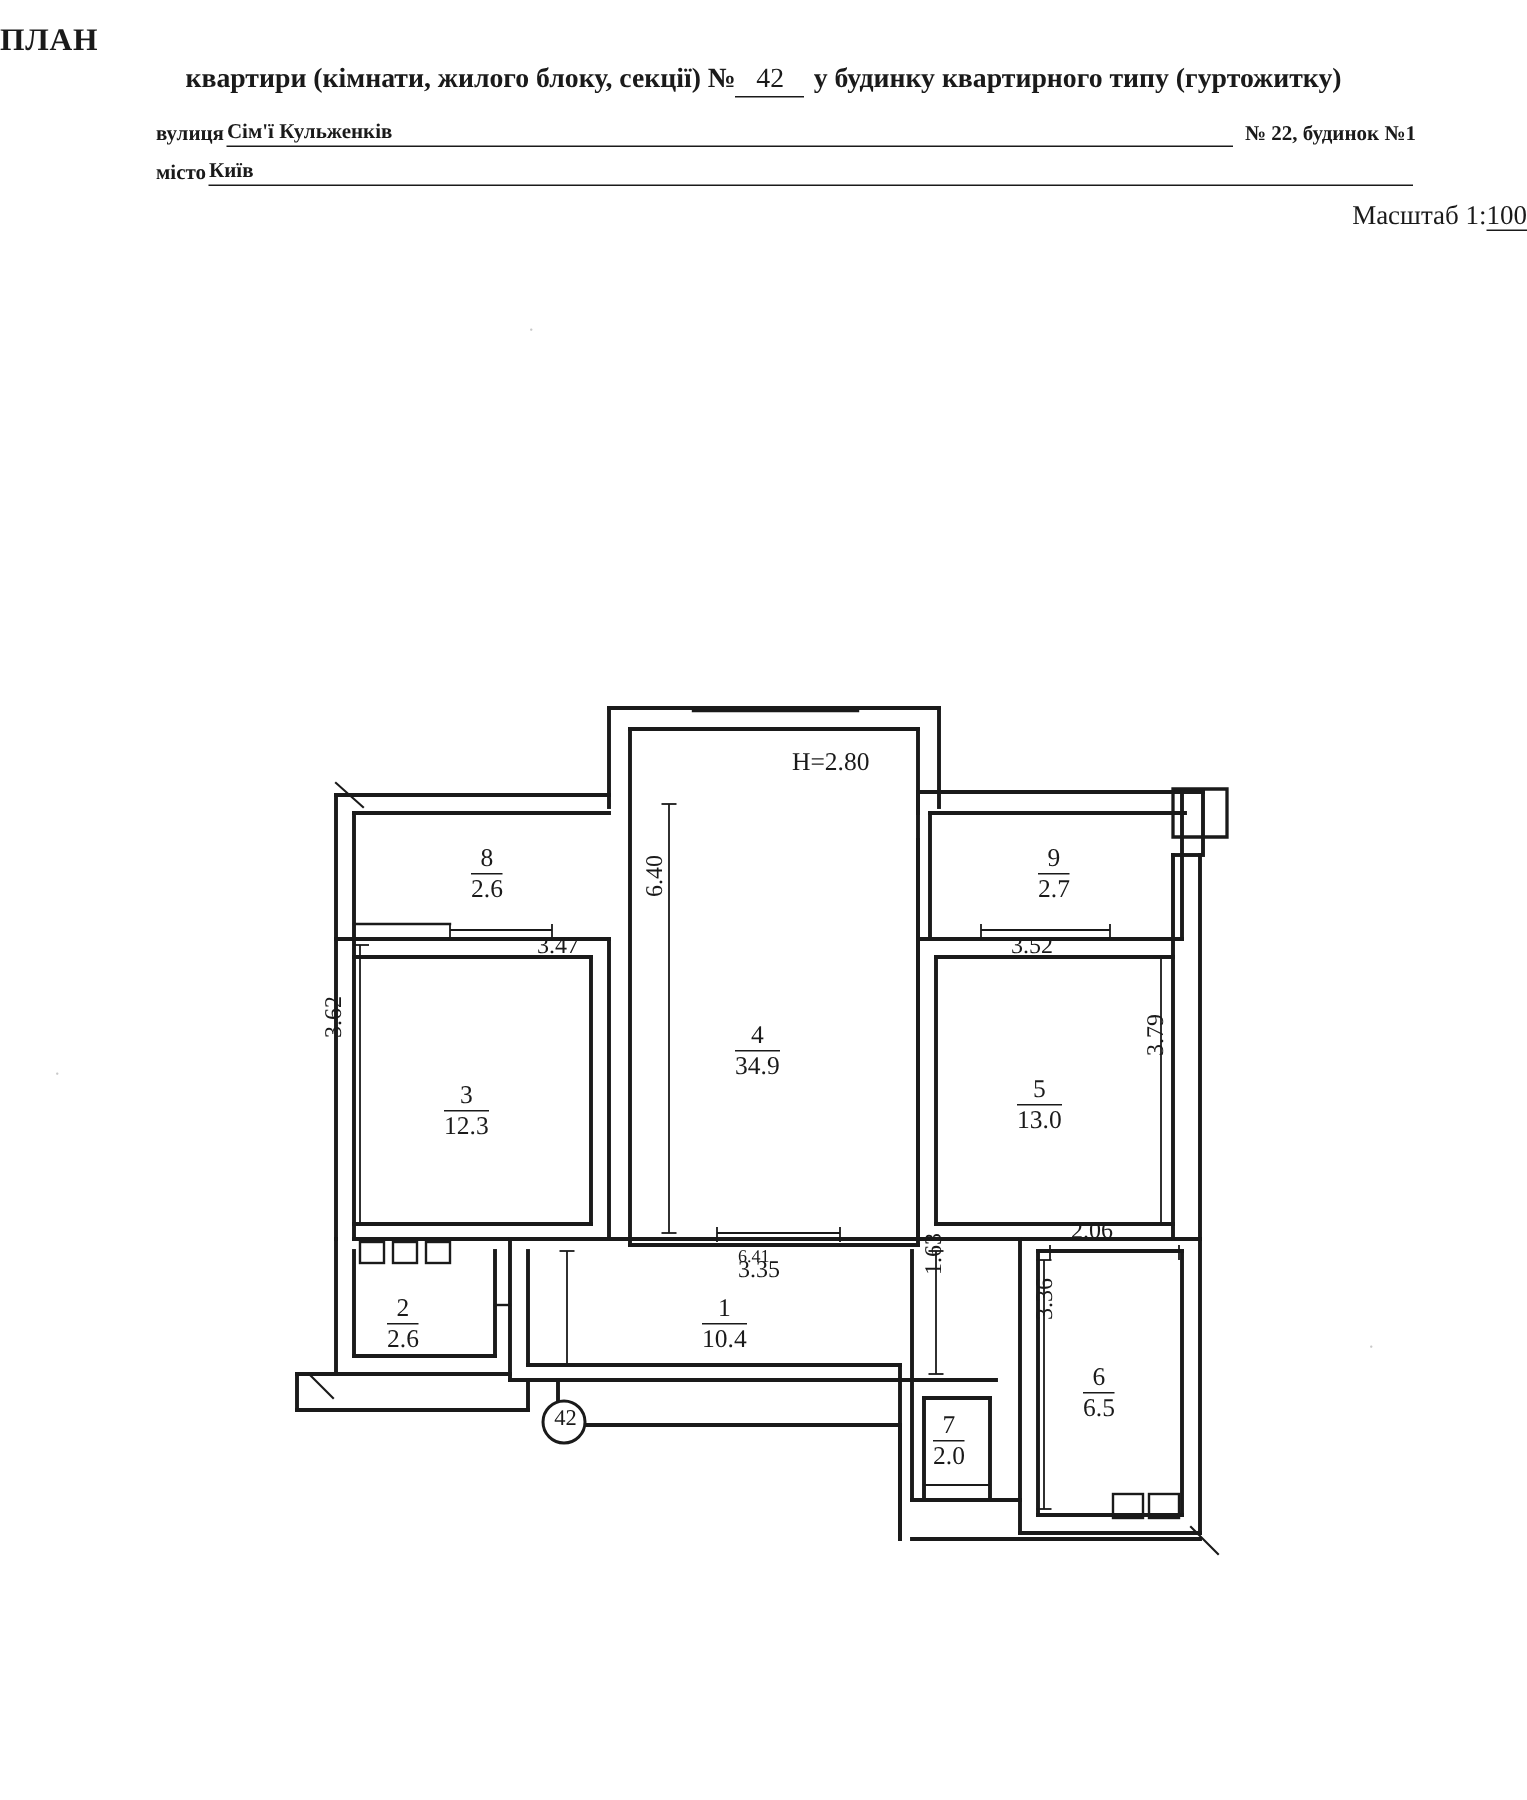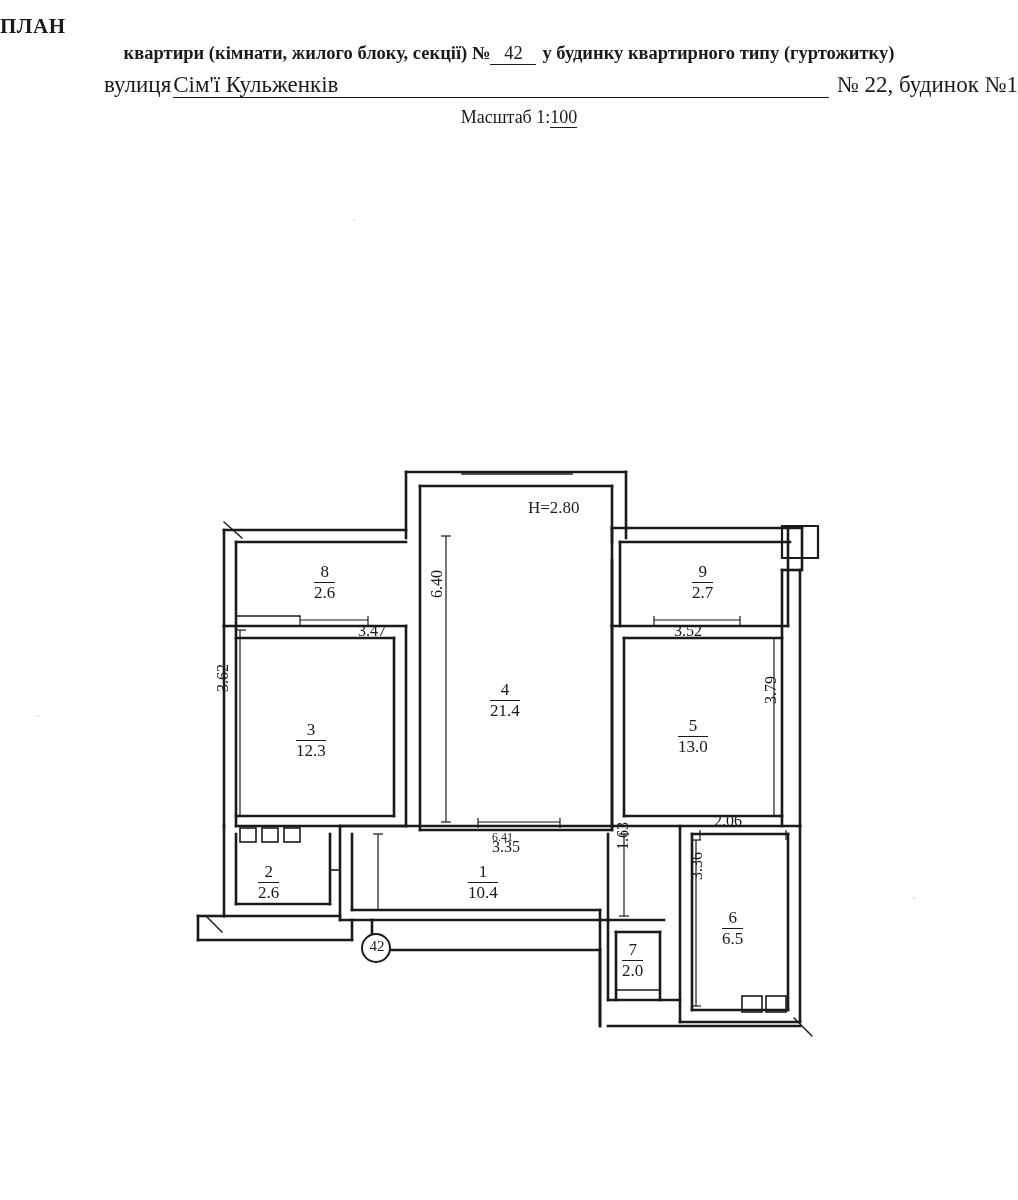--- a/index.html
+++ b/index.html
@@ -41,21 +41,23 @@
     display: inline-block;
     min-width: 34px;
     text-align: center;
     border-bottom: 1.4px solid #1a1a1a;
     padding: 0 6px;
   }
 
   .addr-rows {
     margin-top: 7px;
     padding-left: 104px;
-    font-size: 23px;
+    padding-right: 74px;
+    font-size: 14px;
+    font-weight: bold;
   }
   .addr-row {
     display: flex;
     align-items: flex-end;
     white-space: nowrap;
     height: 26px;
   }
   .addr-label {
     flex: 0 0 auto;
   }
@@ -71,21 +73,21 @@
     bottom: 1px;
     left: 0;
     right: 0;
     text-align: left;
     line-height: 1;
   }
   .rule.short { flex: 0 0 auto; width: 200px; }
   .tail { flex: 0 0 auto; padding-left: 6px; }
 
   .scale-line, .floor-line {
-    text-align: center;
+    text-align: right;
     font-size: 18px;
     margin-top: 9px;
     padding-left: 20px;
   }
   .u { border-bottom: 1.3px solid #1a1a1a; }
 
   
   .plan {
     position: absolute;
     left: 0;
@@ -115,20 +117,26 @@
   <div class="addr-rows">
 
     <div class="addr-row">
       <span class="addr-label">вулиця</span>
       <span class="rule">
         <span>Сім'ї Кульженків</span>
       </span>
       <span class="tail">№  22, будинок №1</span>
     </div>
 
+    <div class="addr-row">
+      <span class="addr-label">місто</span>
+      <span class="rule">
+        <span>Київ</span>
+      </span>
+    </div>
 
 
   </div>
 
   <div class="scale-line">
     <span>Масштаб 1:</span><span class="u">100</span>
   </div>
 
 </div>
 
@@ -300,21 +308,21 @@
       <div>2.7</div>
     </div>
 
     <div style="position:absolute; left:296px; top:290px; text-align:center; line-height:1.15;">
       <div style="border-bottom:1.4px solid #1a1a1a; padding:0 4px;">3</div>
       <div>12.3</div>
     </div>
 
     <div style="position:absolute; left:490px; top:250px; text-align:center; line-height:1.15;">
       <div style="border-bottom:1.4px solid #1a1a1a; padding:0 4px;">4</div>
-      <div>21.4</div>
+      <div>34.9</div>
     </div>
 
     <div style="position:absolute; left:678px; top:286px; text-align:center; line-height:1.15;">
       <div style="border-bottom:1.4px solid #1a1a1a; padding:0 4px;">5</div>
       <div>13.0</div>
     </div>
 
     <div style="position:absolute; left:258px; top:432px; text-align:center; line-height:1.15;">
       <div style="border-bottom:1.4px solid #1a1a1a; padding:0 4px;">2</div>
       <div>2.6</div>

